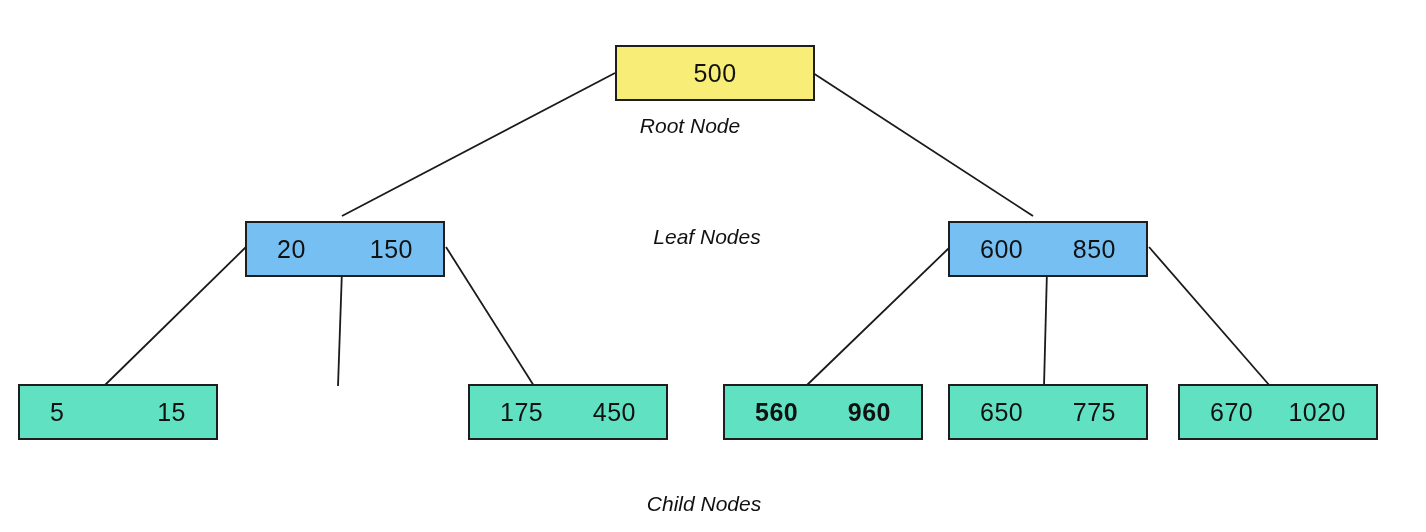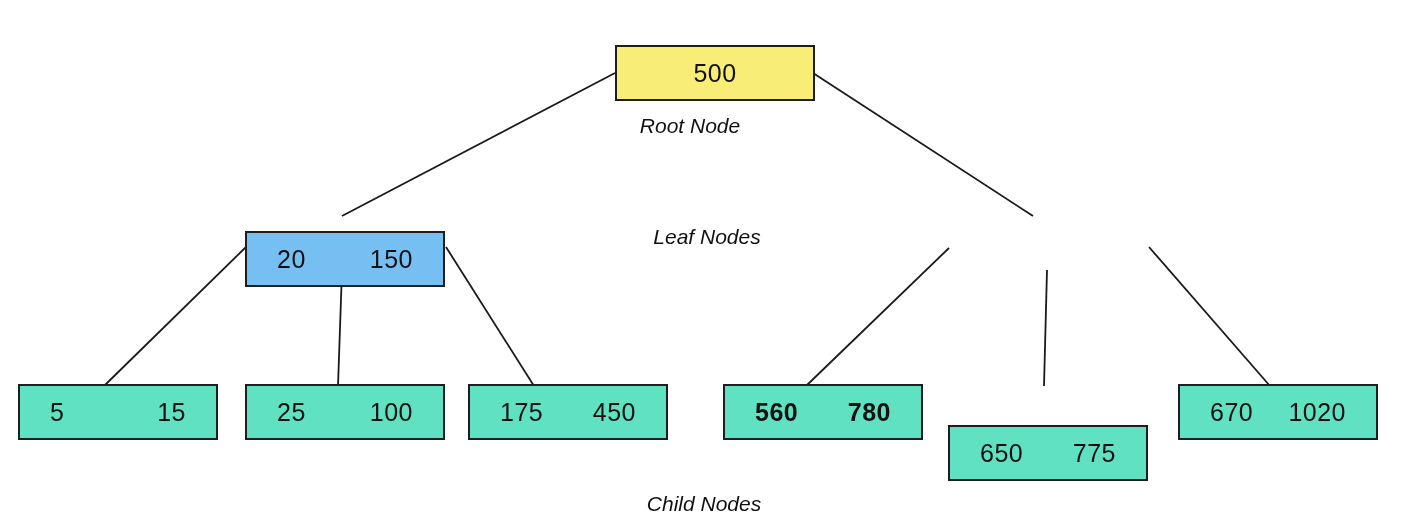--- a/index.html
+++ b/index.html
@@ -29,29 +29,29 @@
   .node{
     position:absolute;width:200px;height:56px;
     border:2px solid var(--border);
     display:flex;align-items:center;
     font-size:25px;font-weight:500;color:var(--text);
     letter-spacing:0.5px;
   }
   .node.single{justify-content:center;}
   .node.pair{justify-content:space-between;padding:0 30px 0 30px;}
   .node.root{background:var(--root-fill);left:615px;top:45px;}
-  .node.internal{background:var(--internal-fill);top:231px;}
+  .node.internal{background:var(--internal-fill);top:221px;}
   .node.child{background:var(--child-fill);top:384px;}
   .n-i0{left:245px;}
   .n-i1{left:948px;}
   .n-c0{left:18px;}
   .n-c1{left:245px;}
   .n-c2{left:468px;}
   .n-c3{left:723px;font-weight:bold;}
-  .n-c4{left:948px;margin-top:41px;}
+  .n-c4{left:948px;}
   .n-c5{left:1178px;}
   .tree-label{
     position:absolute;width:220px;text-align:center;
     font-size:21px;font-style:italic;font-weight:500;color:var(--text);
   }
   .lbl-root{left:580px;top:114px;}
   .lbl-leaf{left:597px;top:225px;}
   .lbl-child{left:594px;top:492px;}
 </style>
 </head>
@@ -71,36 +71,36 @@
   </svg>
 
   <div class="node root single">
     <span>500</span>
   </div>
 
   <div class="node internal pair n-i0">
     <span>20</span>
     <span>150</span>
   </div>
+  <div class="node internal pair n-i1">
+    <span>600</span>
+    <span>850</span>
+  </div>
 
   <div class="node child pair n-c0">
     <span>5</span>
     <span>15</span>
-  </div>
-  <div class="node child pair n-c1">
-    <span>25</span>
-    <span>100</span>
   </div>
   <div class="node child pair n-c2">
     <span>175</span>
     <span>450</span>
   </div>
   <div class="node child pair n-c3">
     <span>560</span>
-    <span>780</span>
+    <span>960</span>
   </div>
   <div class="node child pair n-c4">
     <span>650</span>
     <span>775</span>
   </div>
   <div class="node child pair n-c5">
     <span>670</span>
     <span>1020</span>
   </div>
 

